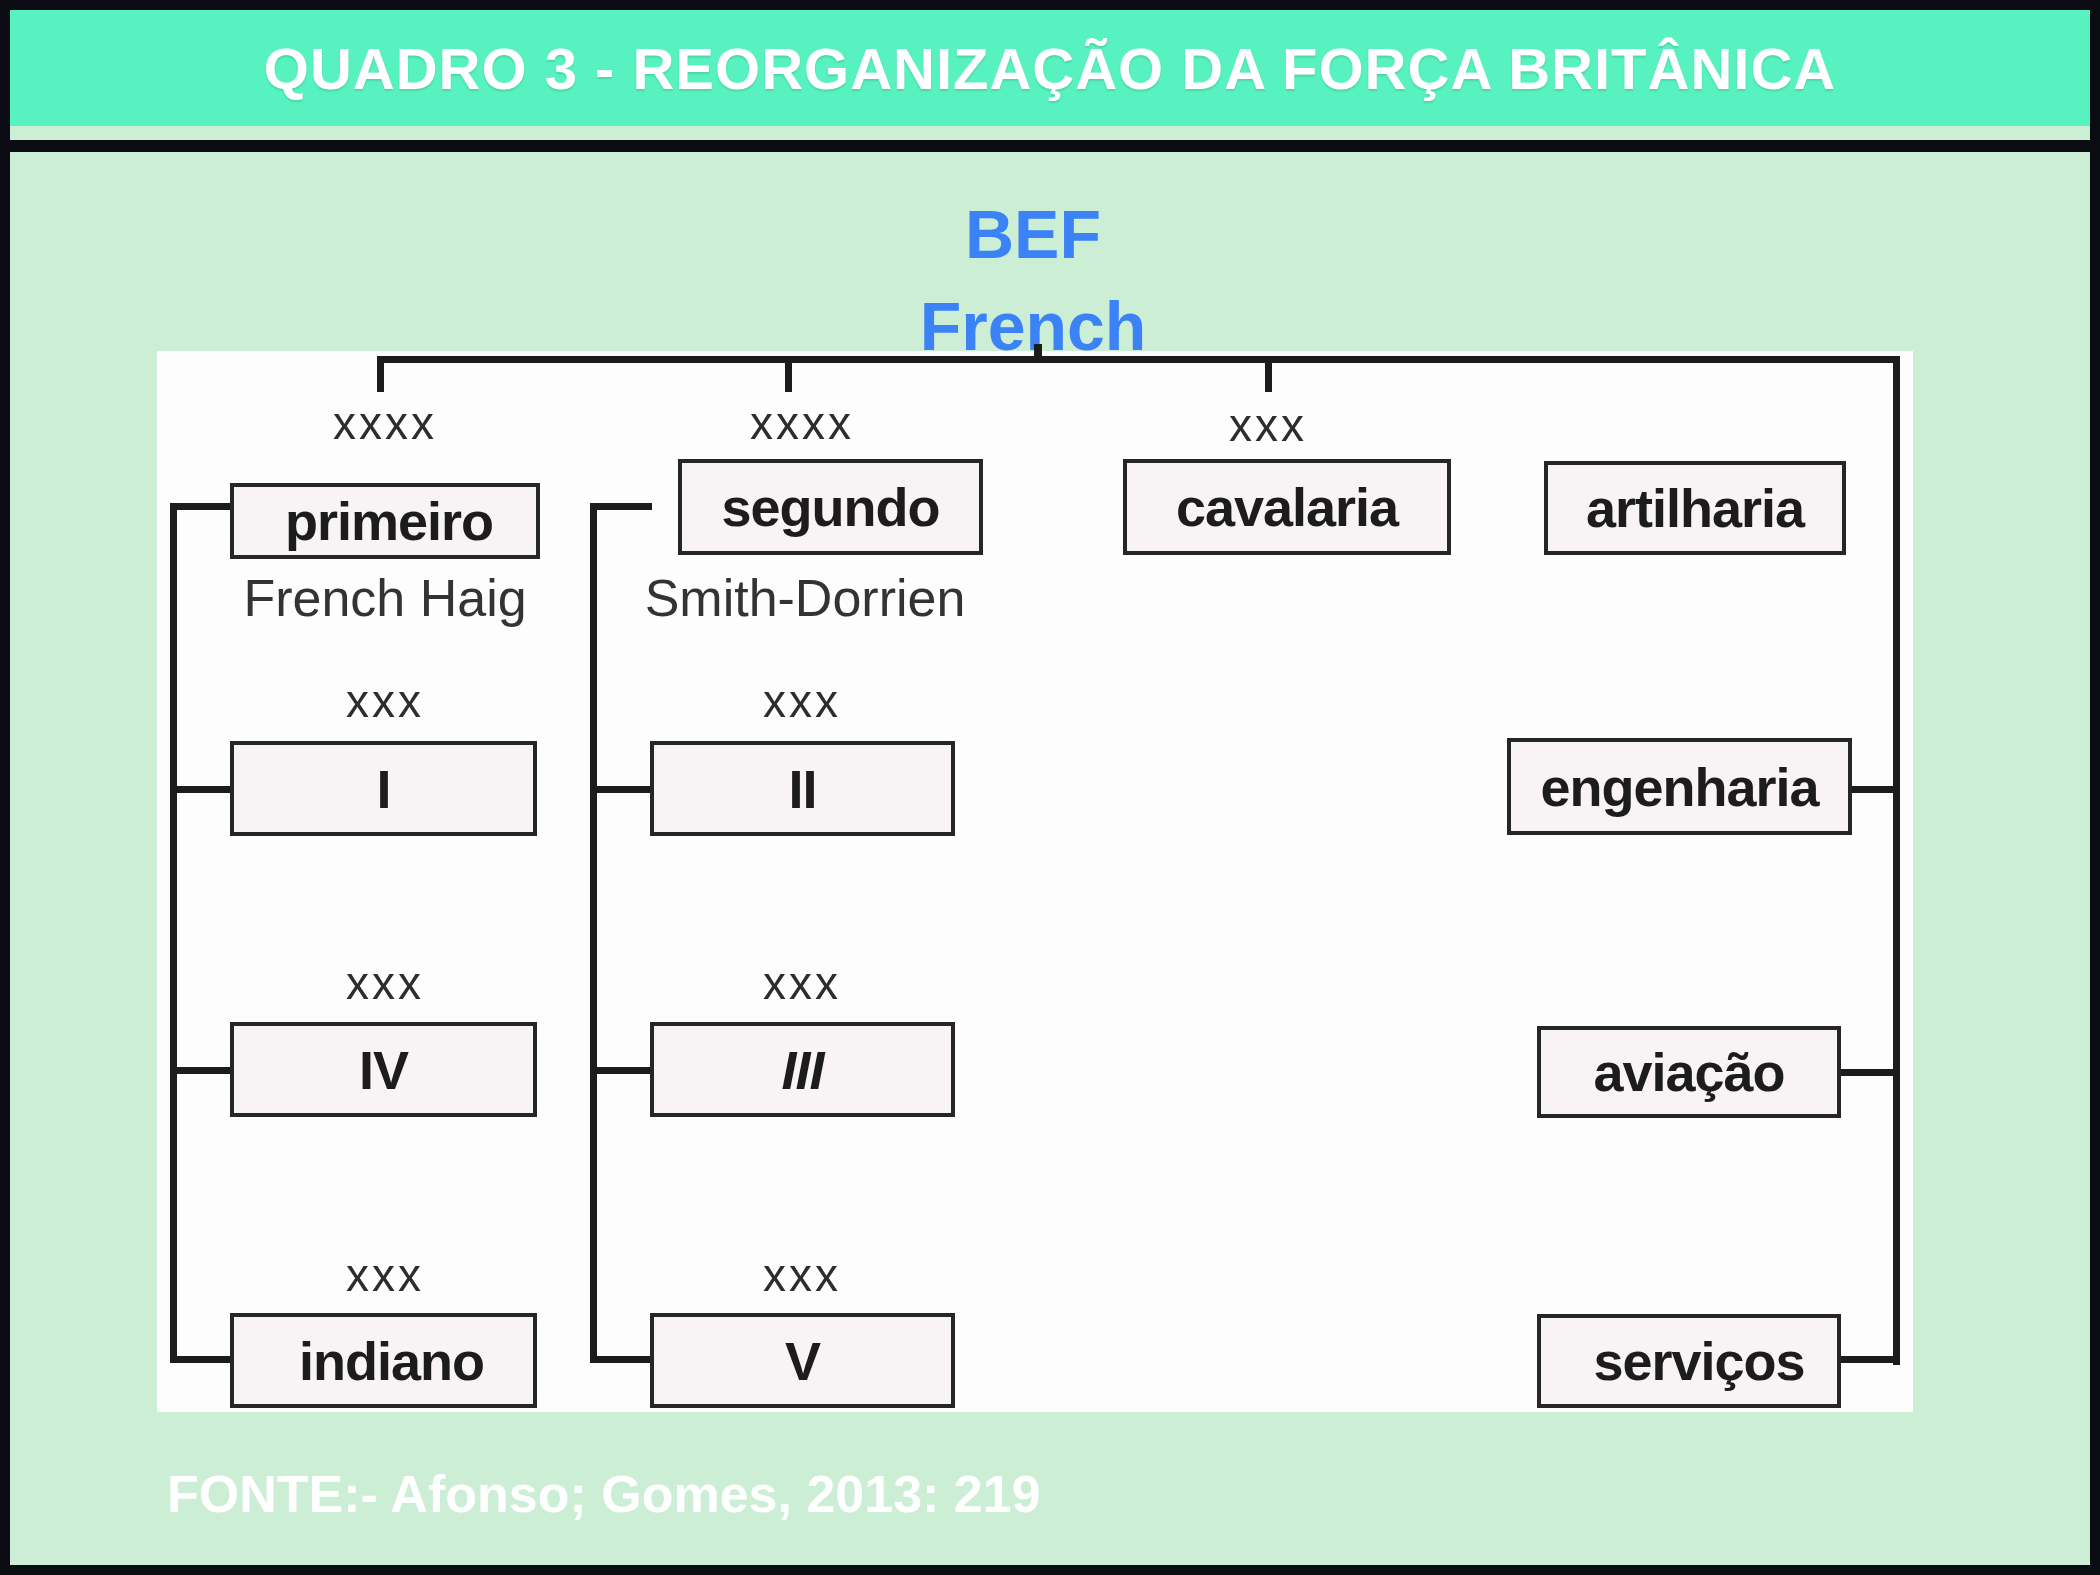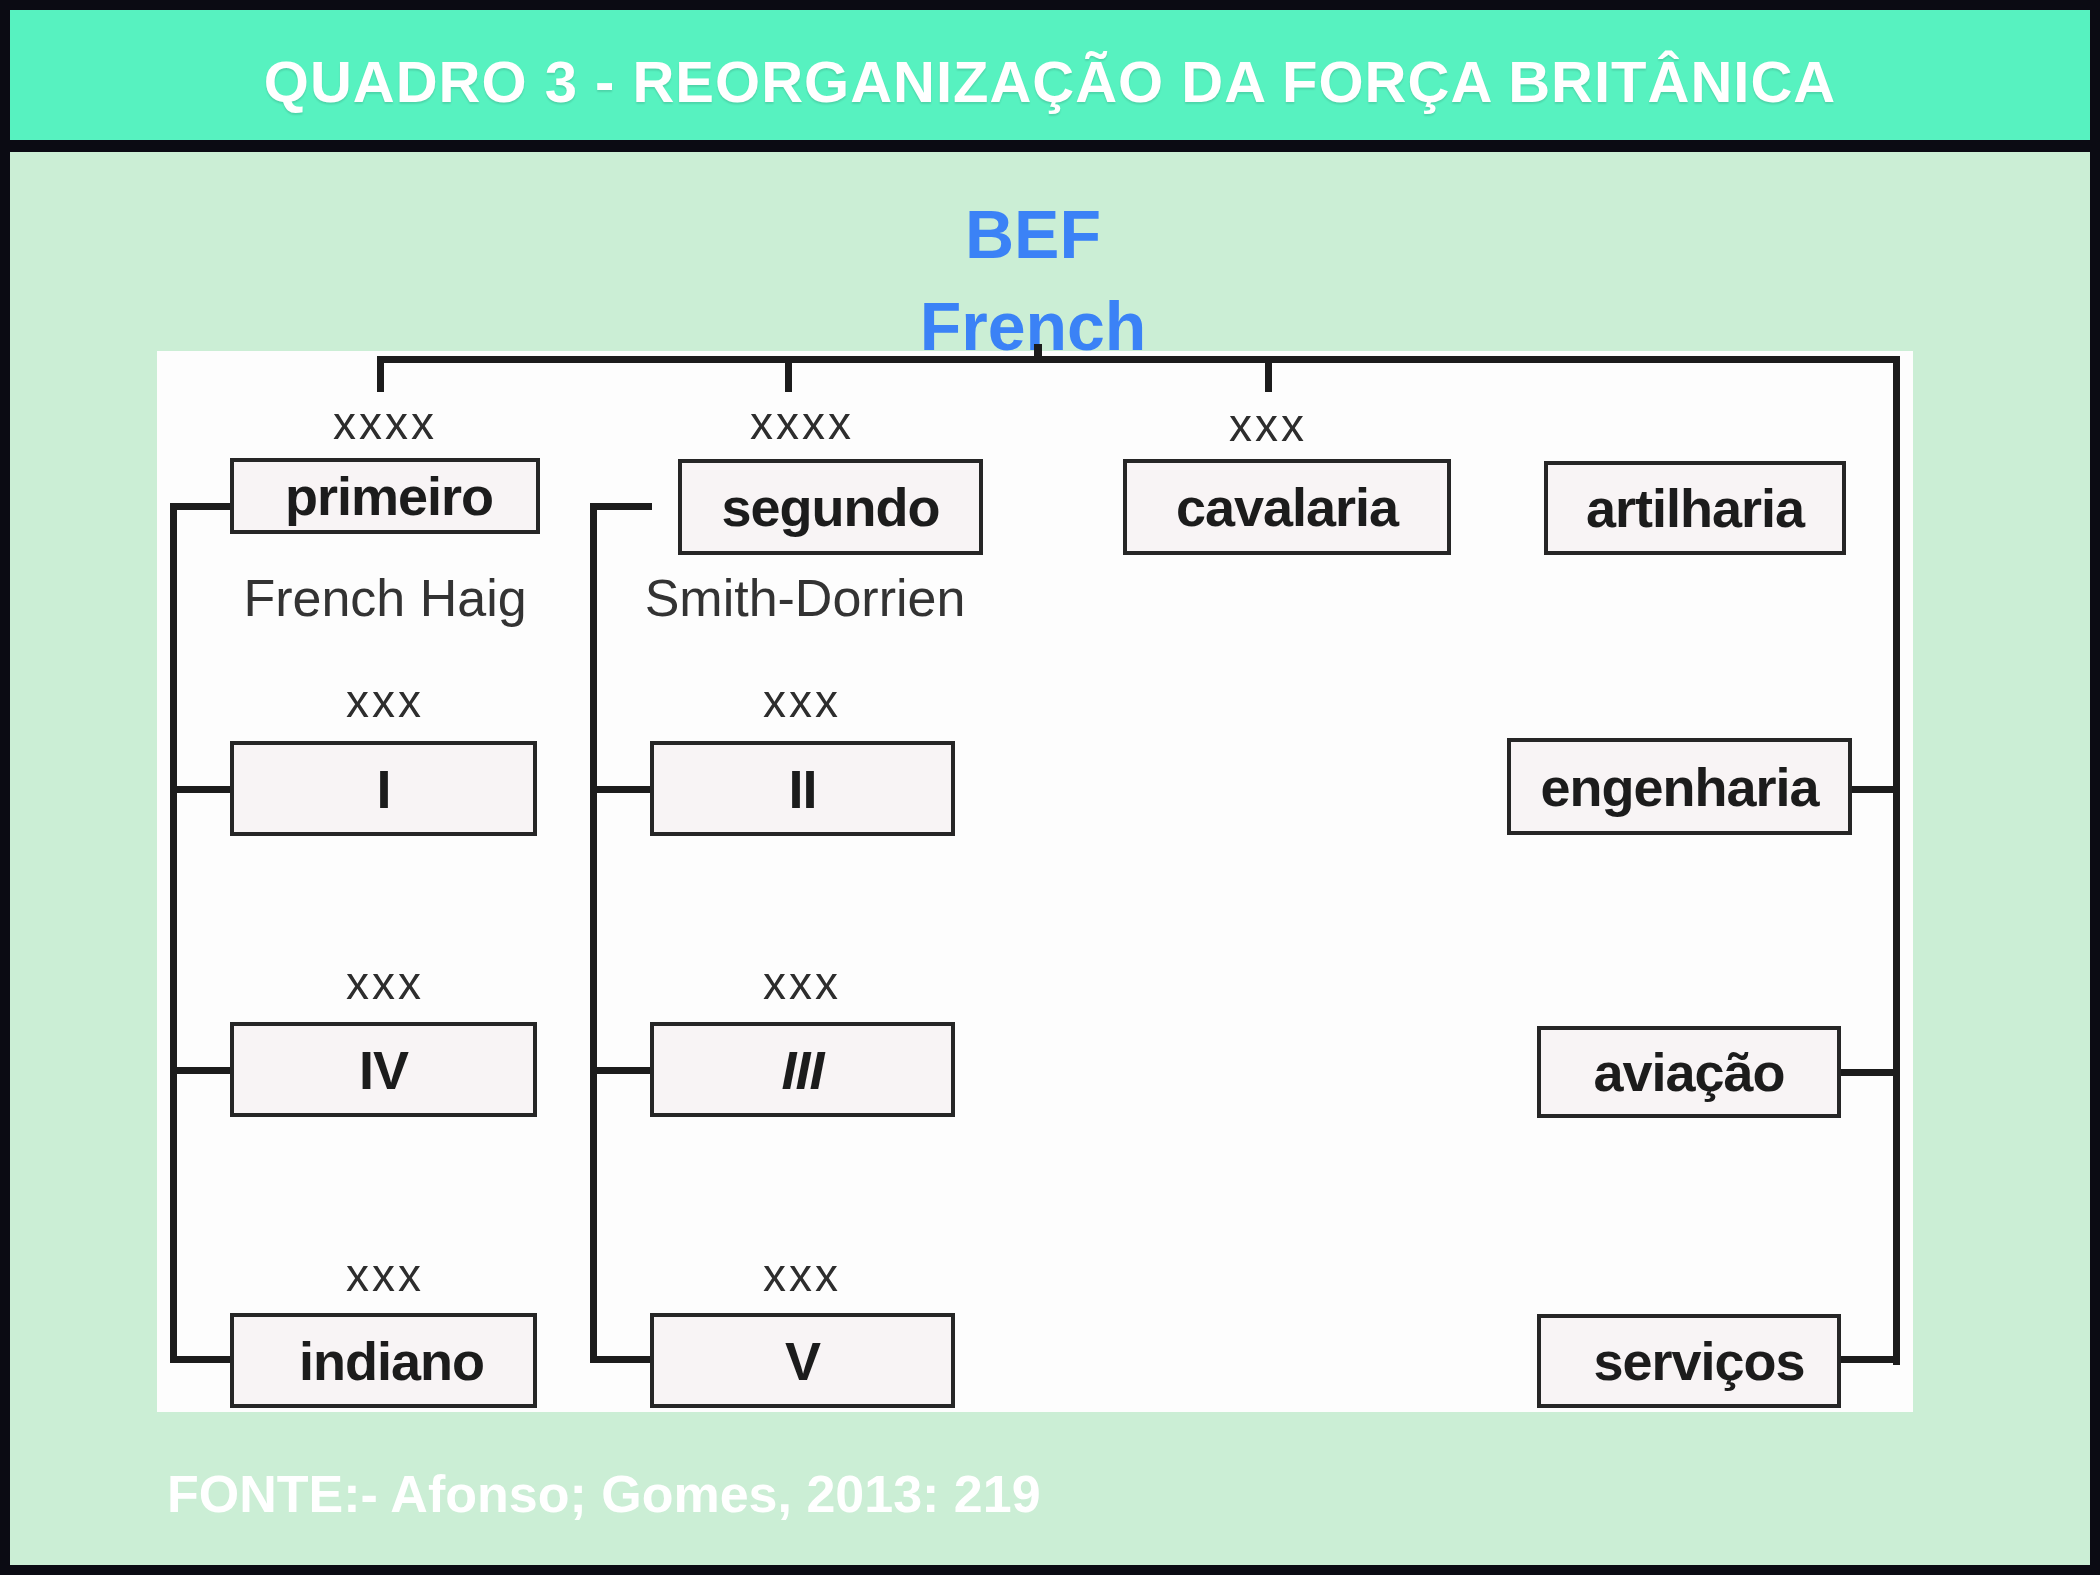--- a/index.html
+++ b/index.html
@@ -3,21 +3,21 @@
 <meta charset="utf-8">
 <style>
   html,body{margin:0;padding:0;background:#222;}
   .canvas{
     position:relative;width:2100px;height:1575px;overflow:hidden;
     background:#0b0b13;font-family:"Liberation Sans",sans-serif;
     -webkit-font-smoothing:antialiased;
   }
   .slide-bg{position:absolute;left:10px;top:10px;width:2080px;height:1555px;background:#cbeed5;}
   .header-bar{
-    position:absolute;left:10px;top:10px;width:2080px;height:142px;background:#57f2c0;
+    position:absolute;left:10px;top:10px;width:2080px;height:116px;background:#57f2c0;
     display:flex;align-items:center;justify-content:center;
   }
   .header-title{
     color:#ffffff;font-size:58px;font-weight:bold;letter-spacing:1px;white-space:nowrap;
     text-shadow:0 2px 2px rgba(0,0,0,0.12);
   }
   .header-sep{position:absolute;left:10px;top:140px;width:2080px;height:12px;background:#0b0b13;}
   .root-label{
     position:absolute;transform:translateX(-50%);color:#3b82f6;font-weight:bold;
     font-size:68px;line-height:1;white-space:nowrap;margin-top:28px;
@@ -84,21 +84,21 @@
   <div class="rank" style="left:385px;top:400px;">xxxx</div>
   <div class="rank" style="left:802px;top:400px;">xxxx</div>
   <div class="rank" style="left:1268px;top:402px;">xxx</div>
   <div class="rank" style="left:385px;top:678px;">xxx</div>
   <div class="rank" style="left:802px;top:678px;">xxx</div>
   <div class="rank" style="left:385px;top:960px;">xxx</div>
   <div class="rank" style="left:802px;top:960px;">xxx</div>
   <div class="rank" style="left:385px;top:1252px;">xxx</div>
   <div class="rank" style="left:802px;top:1252px;">xxx</div>
 
-  <div class="node" style="left:230px;top:458px;width:310px;height:76px;padding-left:8px;">primeiro</div>
+  <div class="node" style="left:230px;top:483px;width:310px;height:76px;padding-left:8px;">primeiro</div>
   <div class="node" style="left:650px;top:459px;width:305px;height:96px;margin-left:28px;">segundo</div>
   <div class="node" style="left:1123px;top:459px;width:328px;height:96px;">cavalaria</div>
   <div class="node" style="left:1544px;top:461px;width:302px;height:94px;">artilharia</div>
 
   <div class="commander" style="left:385px;top:572px;">French Haig</div>
   <div class="commander" style="left:805px;top:572px;">Smith-Dorrien</div>
 
   <div class="node" style="left:230px;top:741px;width:307px;height:95px;">I</div>
   <div class="node" style="left:650px;top:741px;width:305px;height:95px;">II</div>
   <div class="node" style="left:1507px;top:738px;width:345px;height:97px;">engenharia</div>

